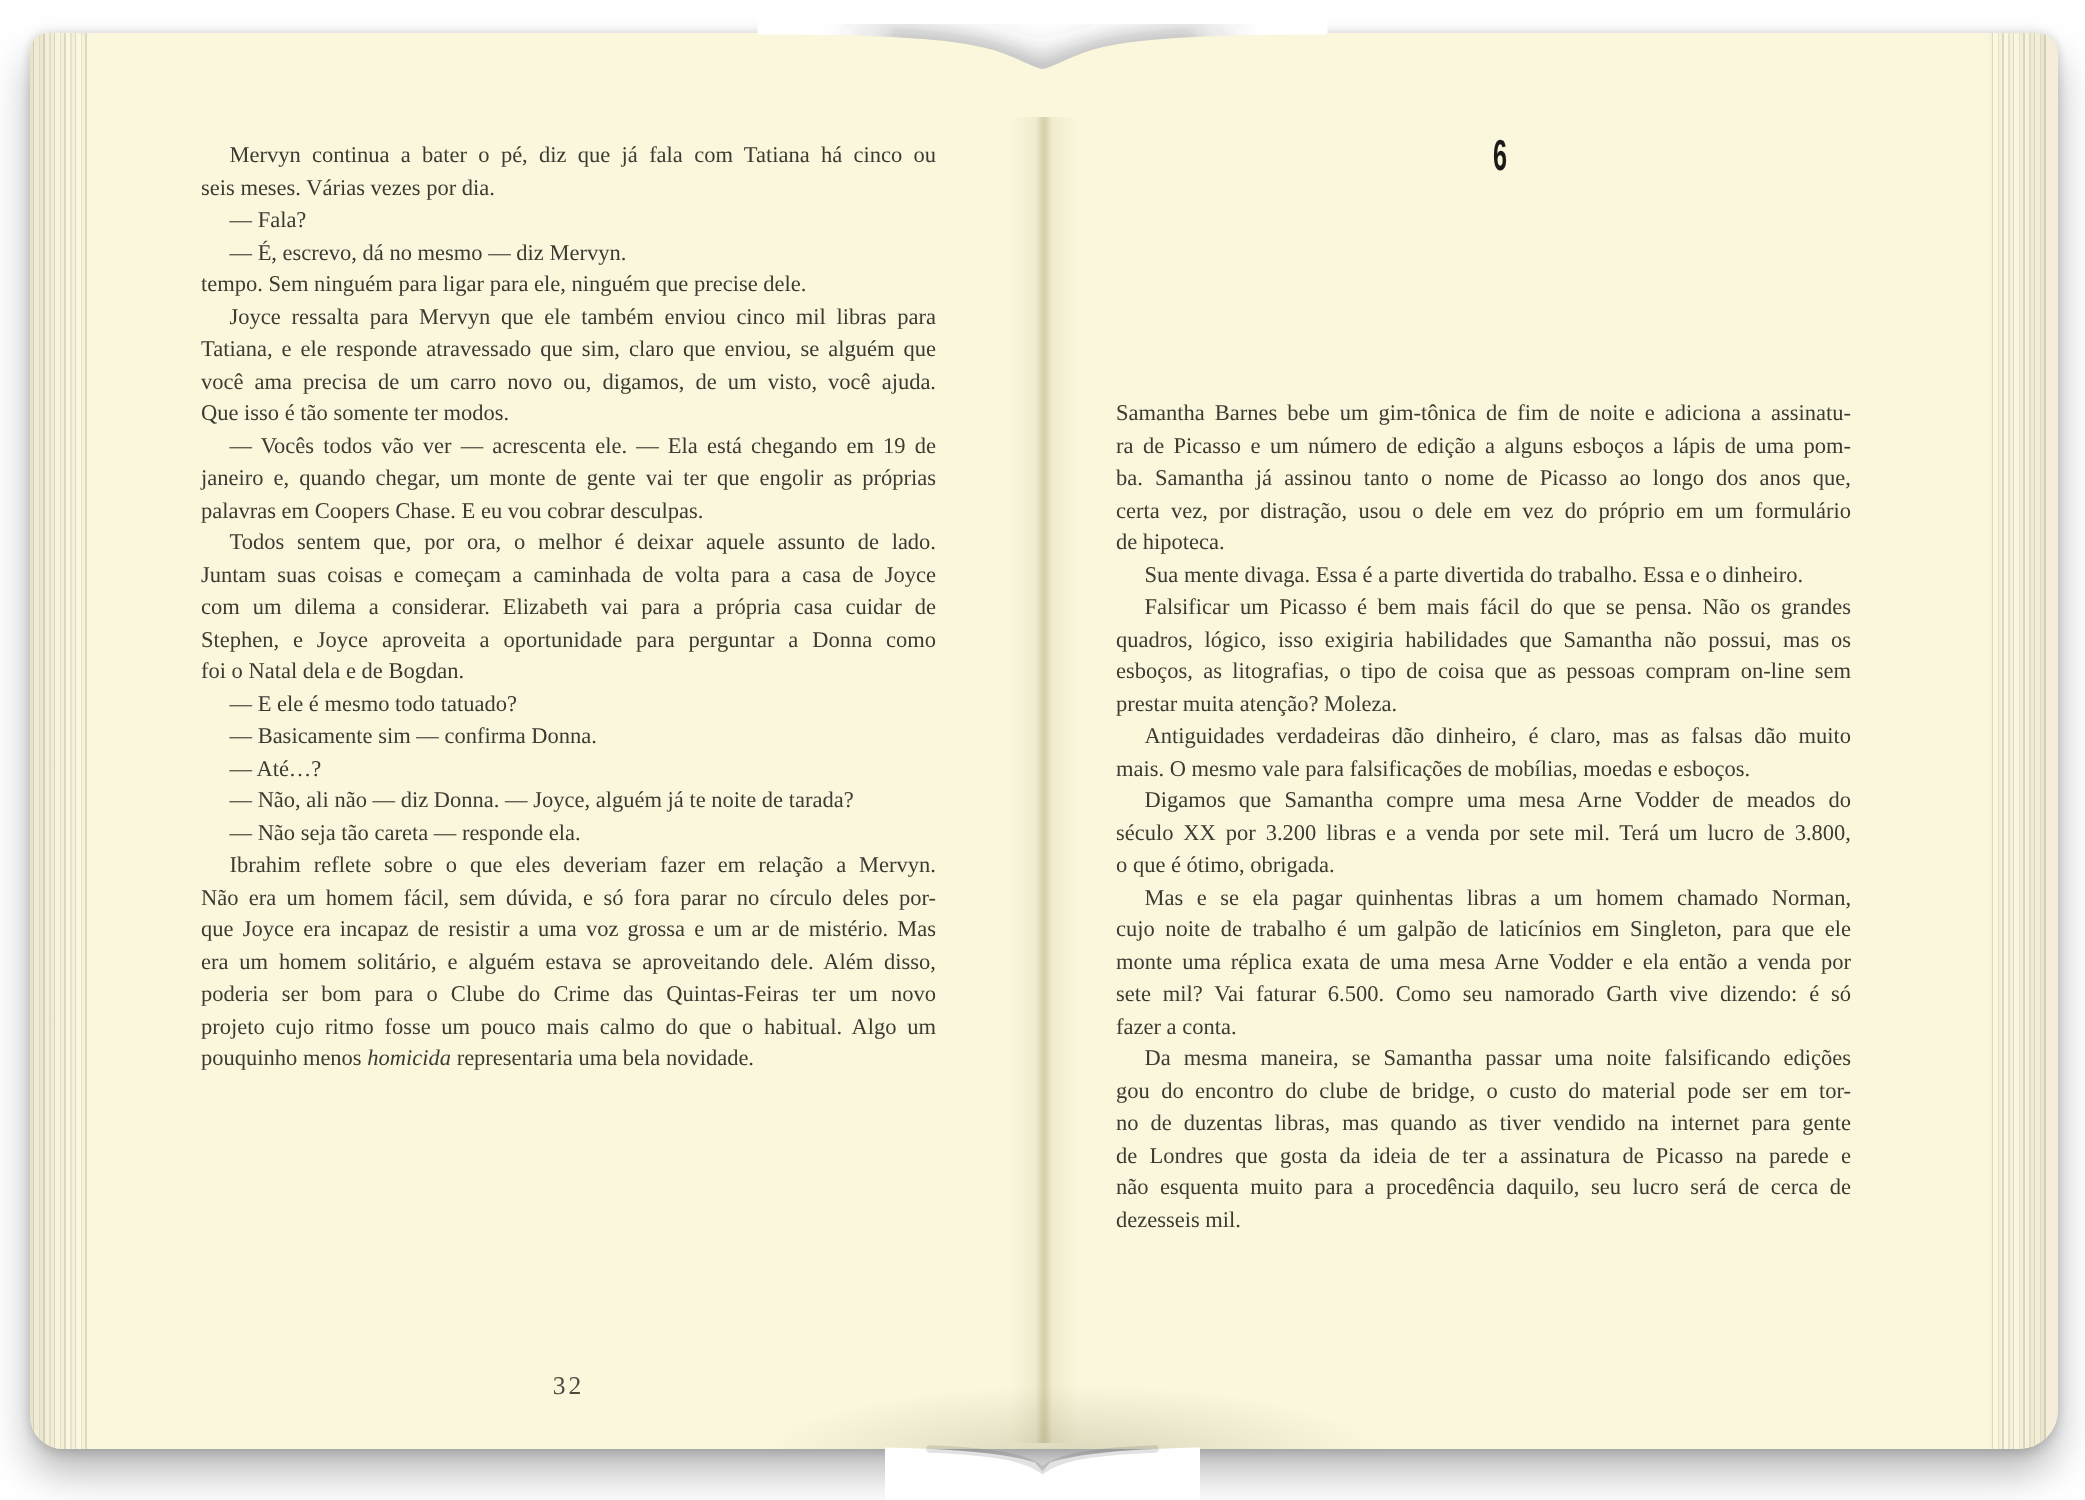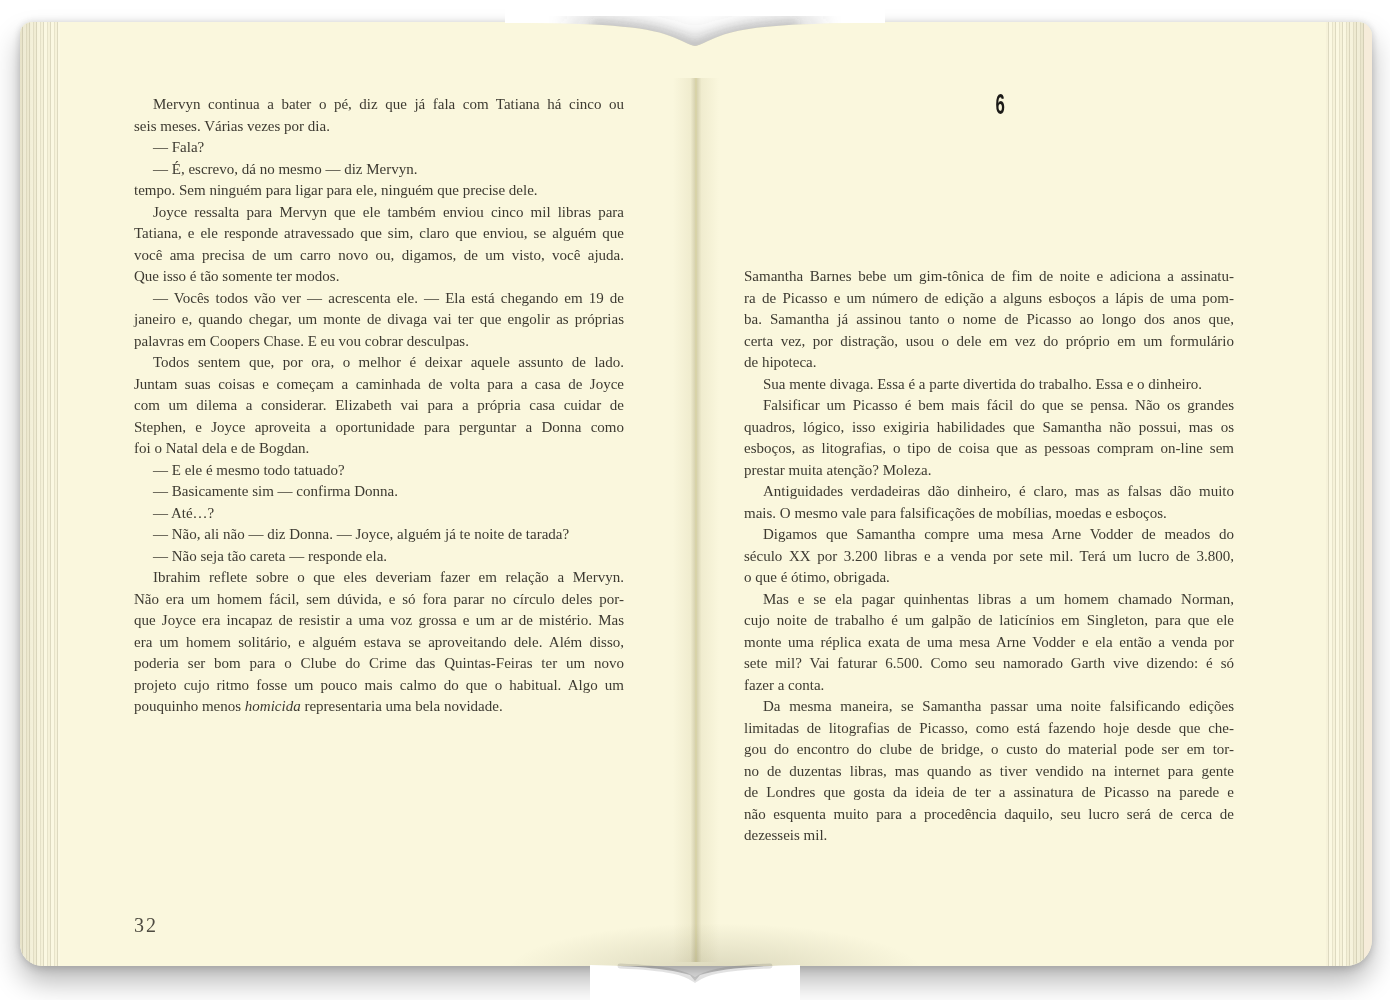--- a/index.html
+++ b/index.html
@@ -61,22 +61,22 @@
   .textcol-left{left:74px;top:72px;}
   .textcol-right{left:49px;top:244px;}
   .bl{
     height:21.5px;line-height:21.5px;white-space:nowrap;
     text-align:justify;text-align-last:justify;
   }
   .bl.pe{text-align:right;text-align-last:left;}
   .bl.in{padding-left:19px;}
   .it{font-style:italic;}
   .pagenum{
-    position:absolute;left:74px;top:892px;width:490px;text-align:left;
-    font-size:20px;letter-spacing:2px;color:var(--pagenum,#4d4a40);
+    position:absolute;left:74px;top:892px;width:490px;text-align:center;
+    font-size:17px;letter-spacing:2px;color:var(--pagenum,#4d4a40);
   }
   .chapter{
     position:absolute;left:60px;top:68px;width:490px;text-align:center;
   }
   .chnum{
     display:inline-block;
     font-family:"Liberation Sans","DejaVu Sans",sans-serif;
     font-weight:700;font-size:29px;line-height:29px;
     transform:scaleX(.58);color:var(--chapter,#1c1b18);
   }
@@ -95,21 +95,21 @@
           <div class="bl in"><span>Mervyn continua a bater o pé, diz que já fala com Tatiana há cinco ou</span></div>
           <div class="bl pe"><span>seis meses. Várias vezes por dia.</span></div>
           <div class="bl in pe"><span>— Fala?</span></div>
           <div class="bl in pe"><span>— É, escrevo, dá no mesmo — diz Mervyn.</span></div>
           <div class="bl pe"><span>tempo. Sem ninguém para ligar para ele, ninguém que precise dele.</span></div>
           <div class="bl in"><span>Joyce ressalta para Mervyn que ele também enviou cinco mil libras para</span></div>
           <div class="bl"><span>Tatiana, e ele responde atravessado que sim, claro que enviou, se alguém que</span></div>
           <div class="bl"><span>você ama precisa de um carro novo ou, digamos, de um visto, você ajuda.</span></div>
           <div class="bl pe"><span>Que isso é tão somente ter modos.</span></div>
           <div class="bl in"><span>— Vocês todos vão ver — acrescenta ele. — Ela está chegando em 19 de</span></div>
-          <div class="bl"><span>janeiro e, quando chegar, um monte de divaga vai ter que engolir as próprias</span></div>
+          <div class="bl"><span>janeiro e, quando chegar, um monte de gente vai ter que engolir as próprias</span></div>
           <div class="bl pe"><span>palavras em Coopers Chase. E eu vou cobrar desculpas.</span></div>
           <div class="bl in"><span>Todos sentem que, por ora, o melhor é deixar aquele assunto de lado.</span></div>
           <div class="bl"><span>Juntam suas coisas e começam a caminhada de volta para a casa de Joyce</span></div>
           <div class="bl"><span>com um dilema a considerar. Elizabeth vai para a própria casa cuidar de</span></div>
           <div class="bl"><span>Stephen, e Joyce aproveita a oportunidade para perguntar a Donna como</span></div>
           <div class="bl pe"><span>foi o Natal dela e de Bogdan.</span></div>
           <div class="bl in pe"><span>— E ele é mesmo todo tatuado?</span></div>
           <div class="bl in pe"><span>— Basicamente sim — confirma Donna.</span></div>
           <div class="bl in pe"><span>— Até…?</span></div>
           <div class="bl in pe"><span>— Não, ali não — diz Donna. — Joyce, alguém já te noite de tarada?</span></div>
@@ -144,21 +144,20 @@
           <div class="bl pe"><span>mais. O mesmo vale para falsificações de mobílias, moedas e esboços.</span></div>
           <div class="bl in"><span>Digamos que Samantha compre uma mesa Arne Vodder de meados do</span></div>
           <div class="bl"><span>século XX por 3.200 libras e a venda por sete mil. Terá um lucro de 3.800,</span></div>
           <div class="bl pe"><span>o que é ótimo, obrigada.</span></div>
           <div class="bl in"><span>Mas e se ela pagar quinhentas libras a um homem chamado Norman,</span></div>
           <div class="bl"><span>cujo noite de trabalho é um galpão de laticínios em Singleton, para que ele</span></div>
           <div class="bl"><span>monte uma réplica exata de uma mesa Arne Vodder e ela então a venda por</span></div>
           <div class="bl"><span>sete mil? Vai faturar 6.500. Como seu namorado Garth vive dizendo: é só</span></div>
           <div class="bl pe"><span>fazer a conta.</span></div>
           <div class="bl in"><span>Da mesma maneira, se Samantha passar uma noite falsificando edições</span></div>
-          <div class="bl"><span>limitadas de litografias de Picasso, como está fazendo hoje desde que che-</span></div>
           <div class="bl"><span>gou do encontro do clube de bridge, o custo do material pode ser em tor-</span></div>
           <div class="bl"><span>no de duzentas libras, mas quando as tiver vendido na internet para gente</span></div>
           <div class="bl"><span>de Londres que gosta da ideia de ter a assinatura de Picasso na parede e</span></div>
           <div class="bl"><span>não esquenta muito para a procedência daquilo, seu lucro será de cerca de</span></div>
           <div class="bl pe"><span>dezesseis mil.</span></div>
         </div>
     </div>
 
     <div class="gutter">
       <div class="gutter-line"></div>

